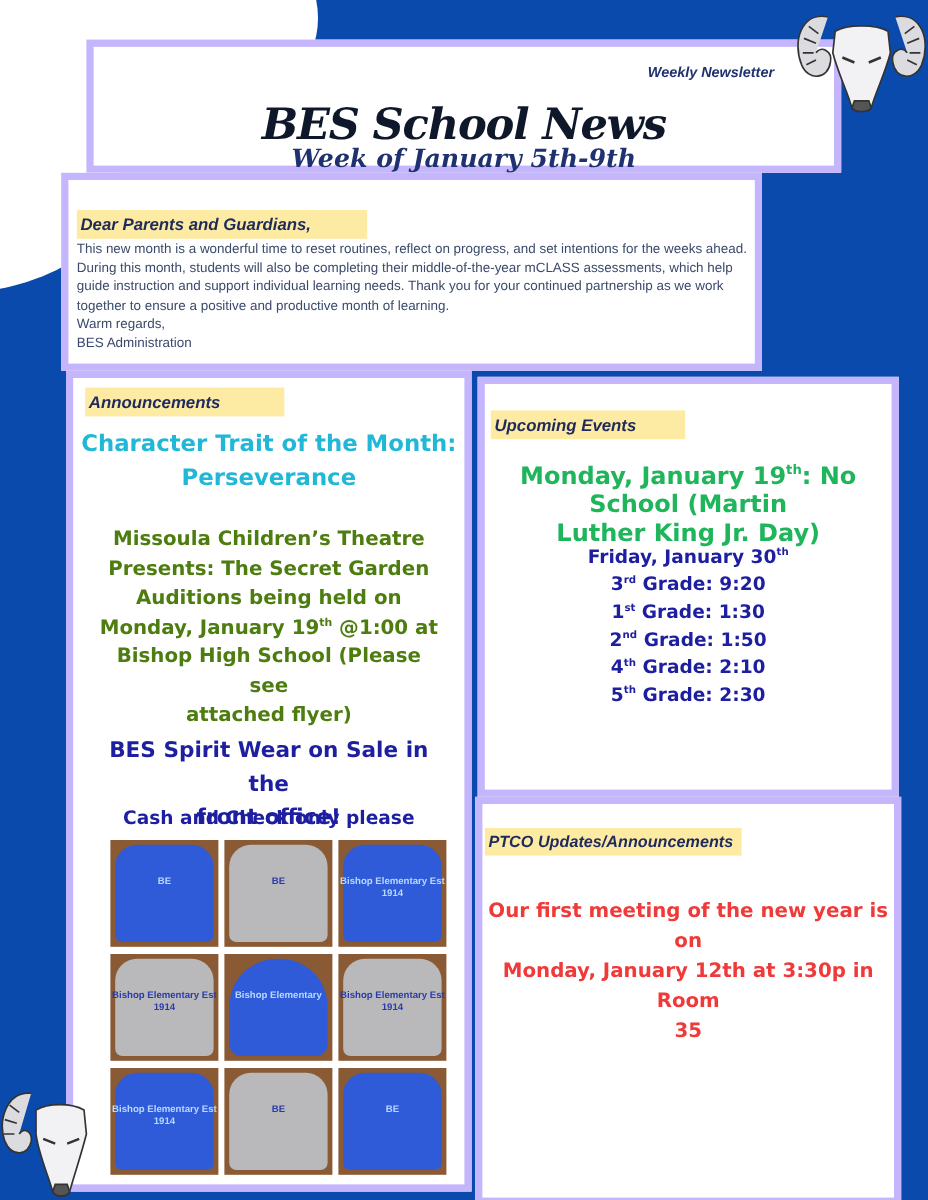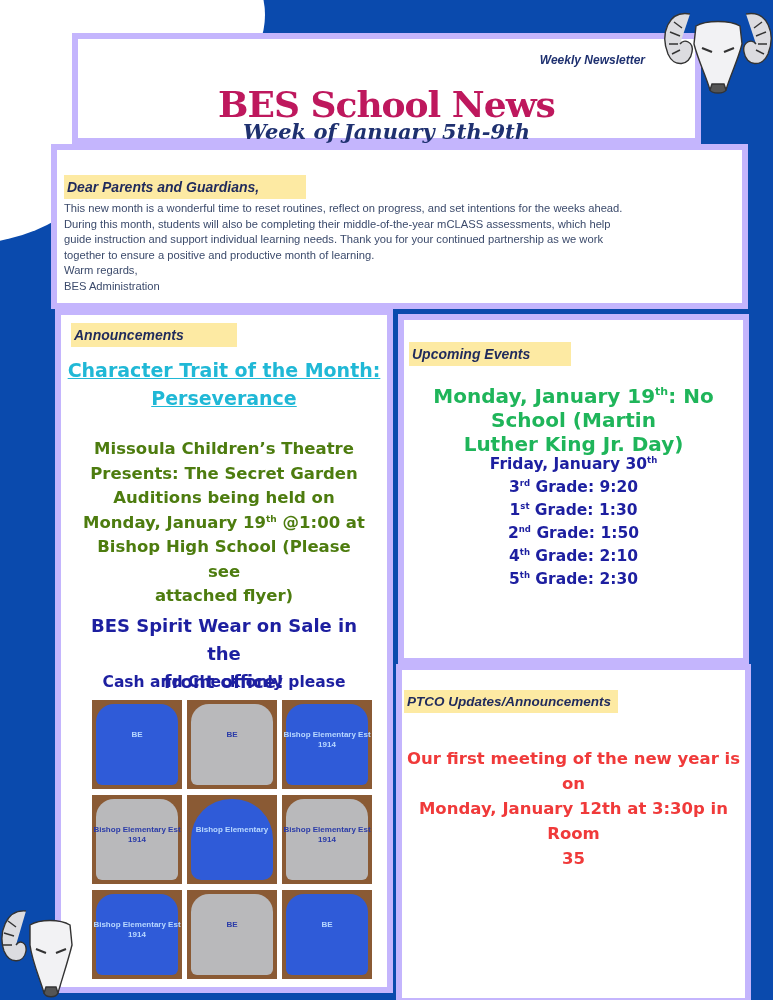--- a/index.html
+++ b/index.html
@@ -16,50 +16,50 @@
     .c4 { left: -190px; top: 70px;  width: 290px; height: 175px; }
 
     .panel {
       position: absolute; background: #ffffff;
       border: 6px solid #c4b5fd;
     }
     #title-box { left: 72px; top: 33px; width: 629px; height: 111px; }
     #title-main {
       position: absolute; left: 0; right: 0; top: 44px;
       text-align: center;
-      font-family: "DejaVu Serif", serif; font-weight: bold; 
-      font-size: 36px; color: #be185d; letter-spacing: -1px;
+      font-family: "DejaVu Serif", serif; font-weight: bold; font-style: italic;
+      font-size: 36px; color: #0f172a; letter-spacing: -1px;
     }
     #title-weekly {
       position: absolute; right: 50px; top: 14px;
       font-size: 12px; font-weight: bold; font-style: italic; color: #1f3170;
     }
     #title-week {
       position: absolute; left: 0; right: 0; top: 80px; text-align: center;
       font-family: "DejaVu Serif", serif; font-weight: bold; font-style: italic;
       font-size: 21px; color: #1f3170;
     }
 
-    #greeting-box { left: 51px; top: 144px; width: 697px; height: 165px; padding: 25px 7px 0 7px; }
+    #greeting-box { left: 51px; top: 144px; width: 584px; height: 165px; padding: 25px 7px 0 7px; }
     .label-tag {
       display: inline-block; background: #fdeaa3; color: #1f2a5c;
       font-weight: bold; font-style: italic; font-size: 14px;
       padding: 4px 4px 4px 3px;
     }
     #greeting-label { width: 242px; }
     #greeting-body {
       font-size: 11.2px; line-height: 15.5px; color: #3b4a6b;
       font-family: "Liberation Sans", sans-serif; margin-top: 2px;
     }
     #greeting-body p { white-space: nowrap; }
 
     #announce-box { left: 55px; top: 309px; width: 338px; height: 684px; }
     #announce-label { position: absolute; left: 10px; top: 8px; width: 166px; }
     .center-text { position: absolute; left: 0; right: 0; text-align: center; font-weight: bold; font-family: "DejaVu Sans", sans-serif; }
-    #trait { top: 41px; font-size: 19px; line-height: 28px; color: #20b8d6; text-decoration: underline; }
+    #trait { top: 41px; font-size: 19px; line-height: 28px; color: #20b8d6; }
     #theatre { top: 122px; font-size: 16.5px; line-height: 24.5px; color: #4d7c0f; padding: 0 20px; }
     #spirit { top: 297px; font-size: 18px; line-height: 28px; color: #1d1fa0; padding: 0 12px; }
     #spirit-sub { top: 357px; font-size: 15.5px; line-height: 20px; color: #1d1fa0; }
     sup { font-size: 0.55em; vertical-align: super; line-height: 0; }
 
     #merch-grid {
       position: absolute; left: 31px; top: 385px;
       display: grid; grid-template-columns: 90px 90px 90px; grid-auto-rows: 89px;
       column-gap: 5px; row-gap: 6px;
     }

